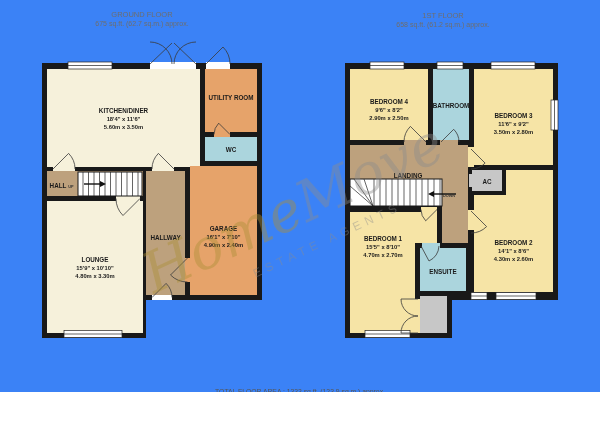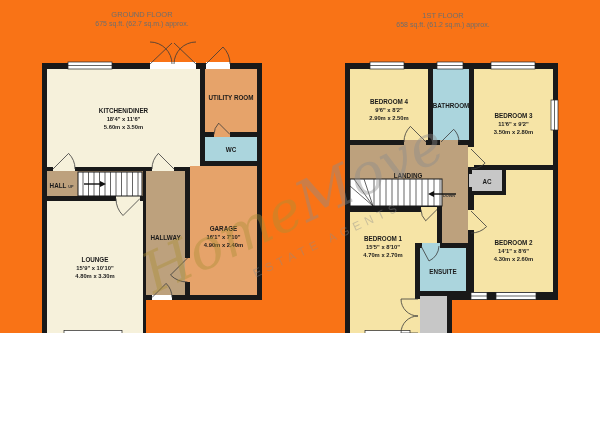--- a/index.html
+++ b/index.html
@@ -1,16 +1,16 @@
 <!DOCTYPE html>
 <html><head>
 <meta charset="utf-8">
 <style>
   html,body{margin:0;padding:0;background:#ffffff;}
-  .stage{position:relative;width:600px;height:333px;background:#f97316;overflow:hidden;
+  .stage{position:relative;width:600px;height:392px;background:#3b82f6;overflow:hidden;
          font-family:"Liberation Sans",sans-serif;}
   svg{display:block;}
   .rm{font-family:"Liberation Sans",sans-serif;font-weight:bold;font-size:6.3px;fill:#1a1a1a;text-anchor:middle;}
   .dm{font-family:"Liberation Sans",sans-serif;font-weight:bold;font-size:5.8px;fill:#1a1a1a;text-anchor:middle;}
   .tiny{font-family:"Liberation Sans",sans-serif;font-weight:bold;font-size:3.8px;fill:#333;text-anchor:middle;}
   .hdr{font-family:"Liberation Sans",sans-serif;font-size:7.5px;fill:#6e6e6e;text-anchor:middle;}
   .hdr2{font-family:"Liberation Sans",sans-serif;font-size:7px;fill:#6e6e6e;text-anchor:middle;}
   .foot1{font-family:"Liberation Sans",sans-serif;font-size:6.8px;fill:#555;text-anchor:middle;}
   .foot2{font-family:"Liberation Sans",sans-serif;font-size:4.3px;fill:#555;text-anchor:middle;}
   .wm1{font-family:"DejaVu Serif",serif;font-style:italic;font-size:56px;}

